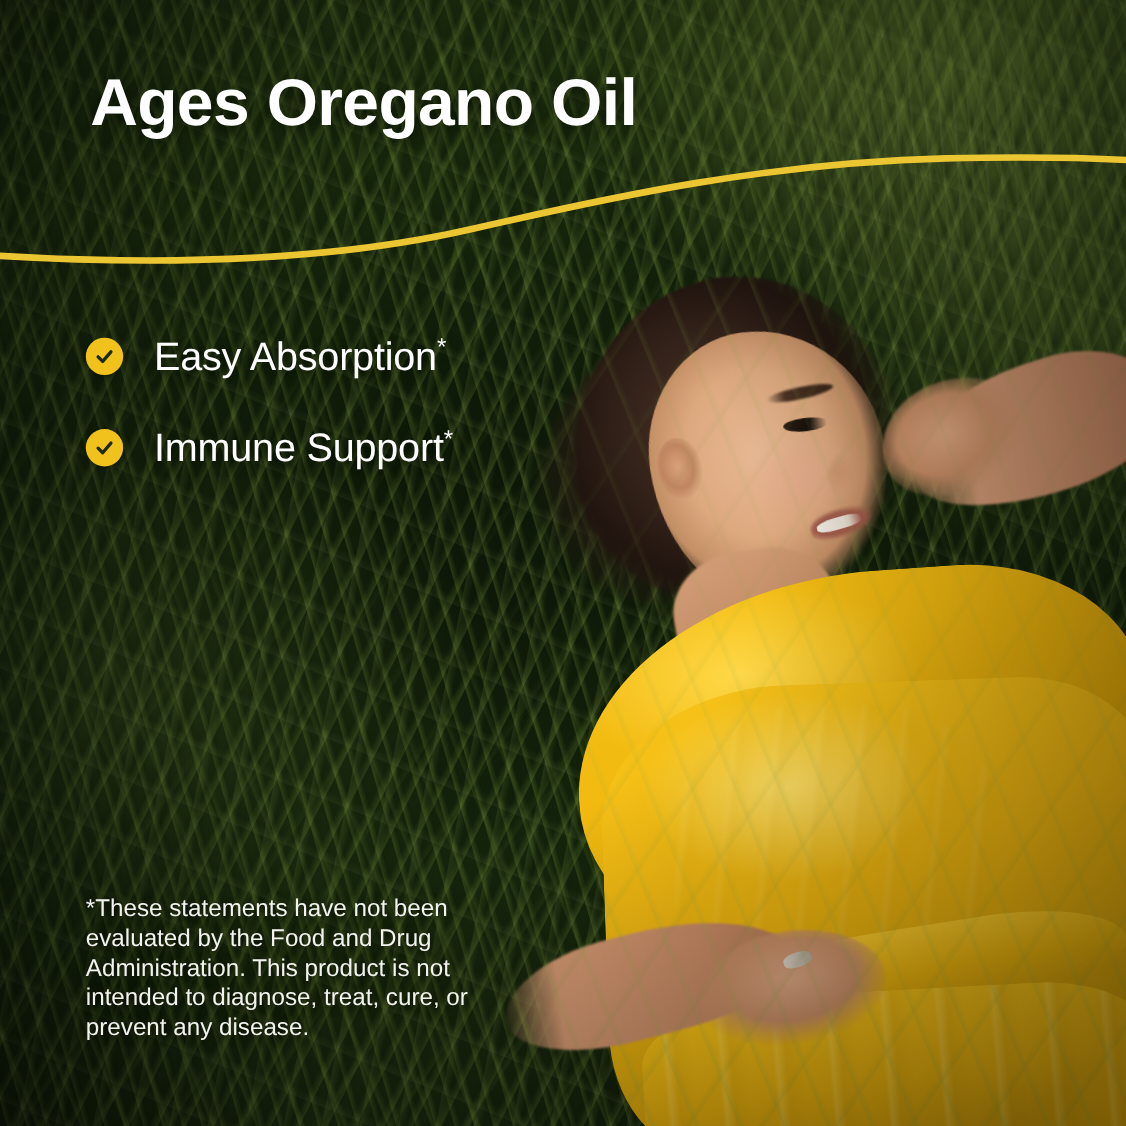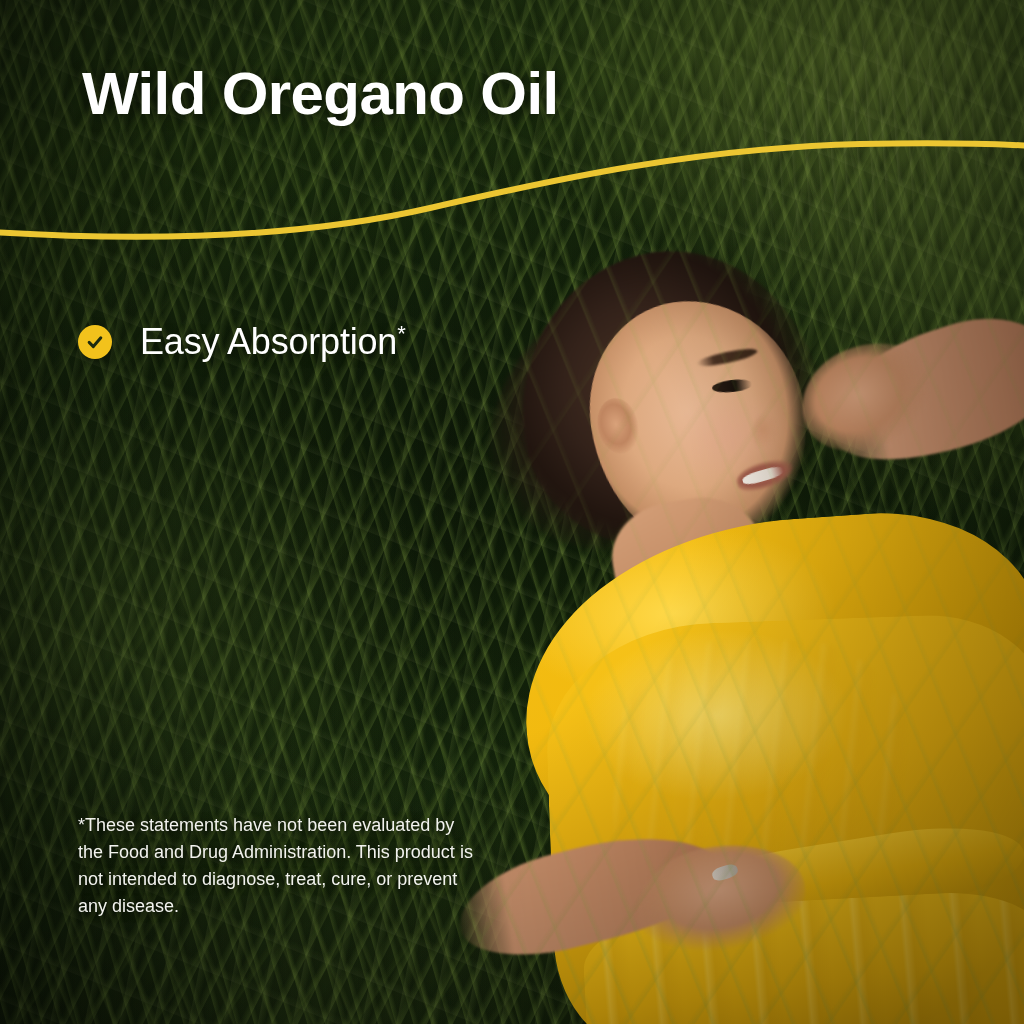--- a/index.html
+++ b/index.html
@@ -211,38 +211,38 @@
   .wave { position:absolute; left:0; top:120px; width:1024px; height:140px; }
 
   .title {
     position:absolute; left:82px; top:62px;
     font-size:60px; font-weight:bold; color:#ffffff;
     letter-spacing:-0.6px; line-height:1.05;
     text-shadow:0 2px 14px rgba(0,0,0,0.55);
     white-space:nowrap;
   }
 
-  .benefits { position:absolute; left:78px; top:325px; }
+  .benefits { position:absolute; left:78px; top:307px; }
   .benefit { display:flex; align-items:center; height:34px; margin-bottom:49px; }
   .check-circle {
     width:34px; height:34px; border-radius:50%;
     background:#f2c21c; flex:0 0 34px;
     display:flex; align-items:center; justify-content:center;
     box-shadow:0 1px 8px rgba(0,0,0,0.35);
   }
   .benefit-label {
     margin-left:28px; font-size:36px; color:#ffffff;
     letter-spacing:-0.2px; white-space:nowrap;
     text-shadow:0 2px 12px rgba(0,0,0,0.55);
   }
   .benefit-label sup { font-size:22px; vertical-align:super; line-height:0; }
 
   .disclaimer {
     position:absolute; left:78px; top:812px; width:400px;
-    font-size:18px; line-height:27px; color:#f2f2ee;
+    font-size:22px; line-height:27px; color:#f2f2ee;
     text-shadow:0 1px 10px rgba(0,0,0,0.6);
   }
 </style>
 </head>
 <body>
 
 <div id="page">
 
   <div class="bg-base"></div>
   <div class="blades-a"></div>
@@ -270,36 +270,44 @@
     <div class="waistband"></div>
     <div class="skirt"></div>
     <div class="forearm"></div>
     <div class="hand-low"></div>
     <div class="ring"></div>
   </div>
 
   <div class="grass-over"></div>
   <div class="vignette"></div>
 
-  <div class="title">Wild Oregano Oil</div>
+  <div class="title">Ages Oregano Oil</div>
 
   <svg class="wave" viewBox="0 0 1024 140" preserveAspectRatio="none">
     <path d="M -10 112 C 150 122, 300 118, 430 88 C 560 58, 700 28, 860 24 C 950 22, 1000 24, 1034 26" fill="none" stroke="#ecc632" stroke-width="6" stroke-linecap="round"></path>
   </svg>
 
   <div class="benefits">
 
     <div class="benefit">
       <span class="check-circle">
         <svg width="20" height="20" viewBox="0 0 24 24" aria-hidden="true">
           <path d="M5 12.5 L10 17.5 L19 7" fill="none" stroke="#1d2b10" stroke-width="3.6" stroke-linecap="round" stroke-linejoin="round"></path>
         </svg>
       </span>
       <span class="benefit-label"><span>Easy Absorption</span><sup>*</sup></span>
     </div>
 
+    <div class="benefit">
+      <span class="check-circle">
+        <svg width="20" height="20" viewBox="0 0 24 24" aria-hidden="true">
+          <path d="M5 12.5 L10 17.5 L19 7" fill="none" stroke="#1d2b10" stroke-width="3.6" stroke-linecap="round" stroke-linejoin="round"></path>
+        </svg>
+      </span>
+      <span class="benefit-label"><span>Immune Support</span><sup>*</sup></span>
+    </div>
 
 
   </div>
 
   <div class="disclaimer">*These statements have not been evaluated by the Food and Drug Administration. This product is not intended to diagnose, treat, cure, or prevent any disease.</div>
 
 </div>
 
 </body></html>

